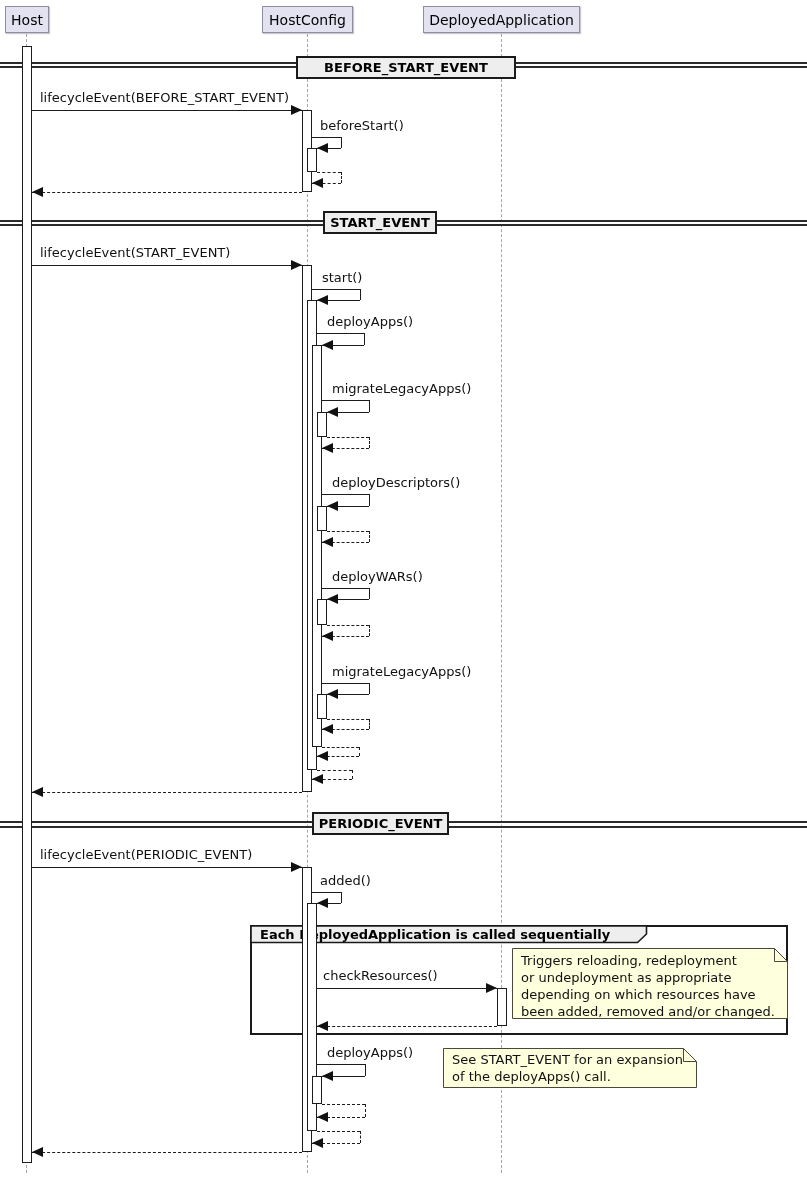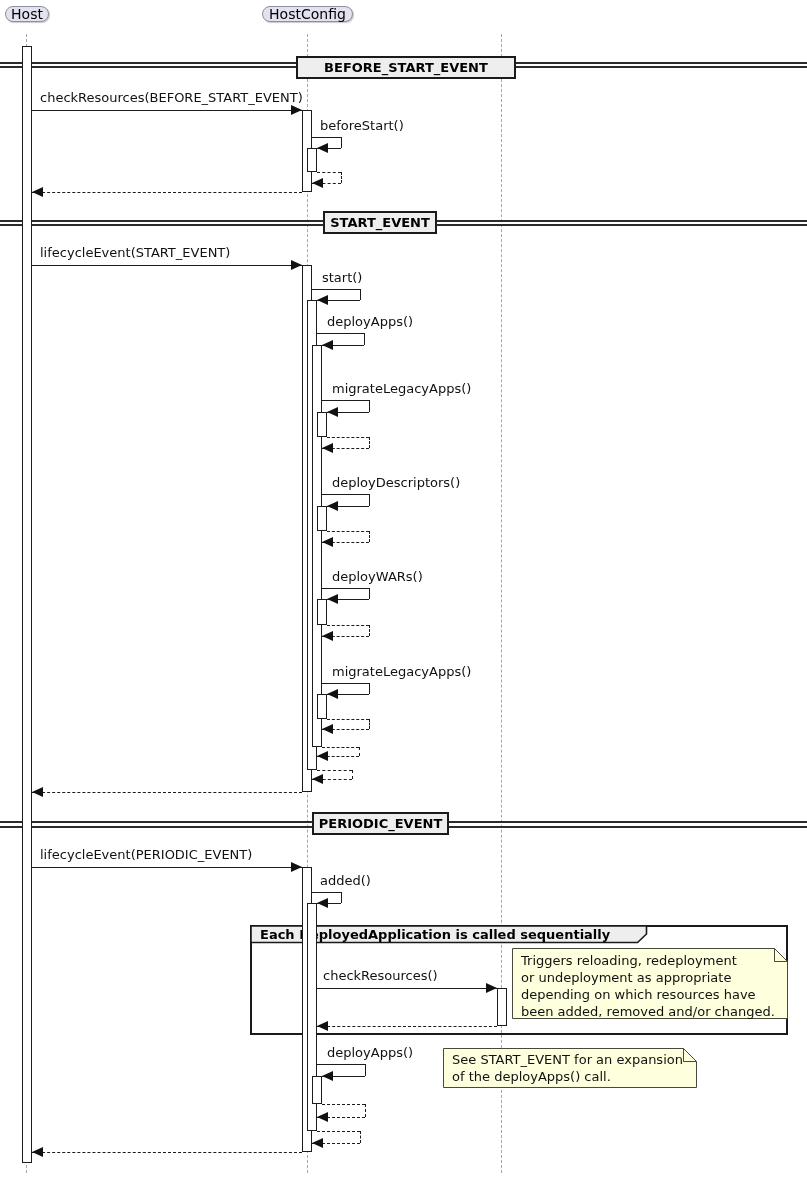--- a/index.html
+++ b/index.html
@@ -1,19 +1,19 @@
 <!DOCTYPE html>
 <html><head>
 <meta charset="utf-8">
 <style>
   html,body{margin:0;padding:0;background:#fff;}
   #diagram{position:relative;width:807px;height:1177px;background:#fff;overflow:hidden;
            font-family:"DejaVu Sans","Liberation Sans",sans-serif;color:#111;}
-  .pbox{position:absolute;top:6px;height:16px;background:#E2E2F0;border:1px solid #8E8EA0;
-        border-radius:9px;display:flex;align-items:center;justify-content:center;
+  .pbox{position:absolute;top:6px;height:27px;background:#E2E2F0;border:1px solid #8E8EA0;
+        border-radius:0;display:flex;align-items:center;justify-content:center;
         font-size:14px;color:#000;box-shadow:1px 1px 1px rgba(40,40,60,.25);box-sizing:border-box;}
   .lifeline{position:absolute;width:0;border-left:1px dashed #A6A6A6;}
   .bar{position:absolute;width:10px;background:#fff;border:1px solid #1c1c1c;box-sizing:border-box;}
   .hl{position:absolute;height:0;border-top:1px solid #1c1c1c;}
   .hl.d{border-top-style:dashed;}
   .vl{position:absolute;width:0;border-left:1px solid #1c1c1c;}
   .vl.d{border-left-style:dashed;}
   .ar{position:absolute;width:0;height:0;border-top:5px solid transparent;border-bottom:5px solid transparent;}
   .ar.r{border-left:11px solid #111;}
   .ar.l{border-right:11px solid #111;}
@@ -59,21 +59,21 @@
   <div class="bar" style="left:312px;top:345px;height:402px"></div>
   <div class="bar" style="left:317px;top:412px;height:25px"></div>
   <div class="bar" style="left:317px;top:506px;height:25px"></div>
   <div class="bar" style="left:317px;top:599px;height:26px"></div>
   <div class="bar" style="left:317px;top:694px;height:25px"></div>
   <div class="bar" style="left:302px;top:867px;height:285px"></div>
   <div class="bar" style="left:307px;top:903px;height:228px"></div>
   <div class="bar" style="left:312px;top:1076px;height:28px"></div>
   <div class="bar" style="left:497px;top:988px;height:38px"></div>
 
-  <div class="mlabel" style="left:40px;top:91px">checkResources(BEFORE_START_EVENT)</div>
+  <div class="mlabel" style="left:40px;top:91px">lifecycleEvent(BEFORE_START_EVENT)</div>
   <div class="hl" style="left:32px;top:110px;width:270px"></div>
   <div class="ar r" style="left:291px;top:105px"></div>
 
   <div class="mlabel" style="left:320px;top:119px">beforeStart()</div>
   <div class="hl" style="left:312px;top:137px;width:29px"></div>
   <div class="vl" style="left:341px;top:137px;height:11px"></div>
   <div class="hl" style="left:317px;top:148px;width:24px"></div>
   <div class="ar l" style="left:317px;top:143px"></div>
   <div class="hl d" style="left:317px;top:172px;width:24px"></div>
   <div class="vl d" style="left:341px;top:172px;height:11px"></div>
@@ -204,14 +204,15 @@
 depending on which resources have
 been added, removed and/or changed.</div>
   </div>
 
   <div class="divbox" style="left:296px;top:56px;width:220px">BEFORE_START_EVENT</div>
   <div class="divbox" style="left:323px;top:211px;width:114px">START_EVENT</div>
   <div class="divbox" style="left:312px;top:812px;width:137px">PERIODIC_EVENT</div>
 
   <div class="pbox" style="left:5px;width:44px">Host</div>
   <div class="pbox" style="left:262px;width:91px">HostConfig</div>
+  <div class="pbox" style="left:423px;width:157px">DeployedApplication</div>
 
 </div>
 
 </body></html>

